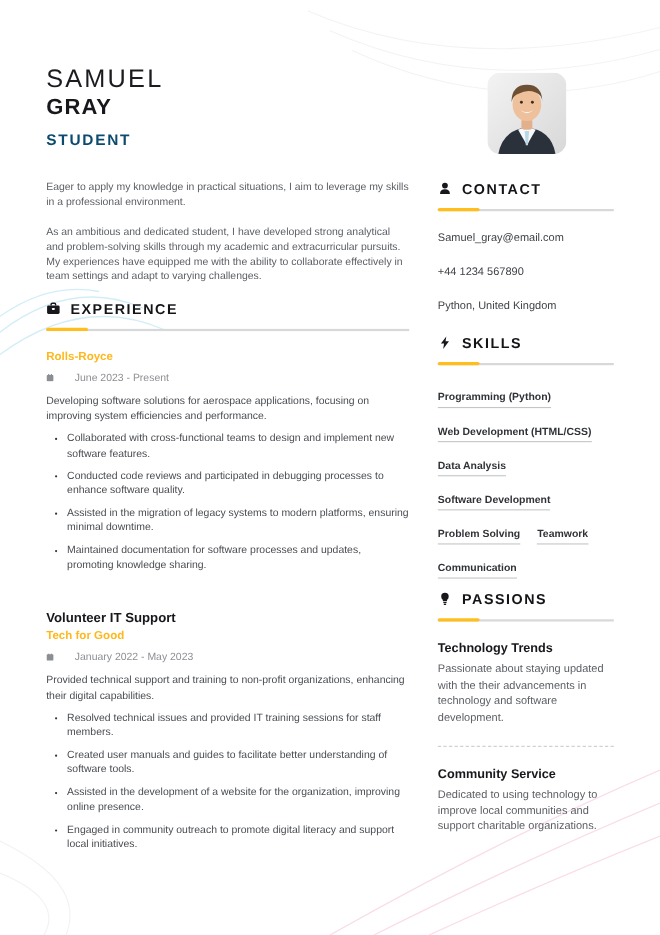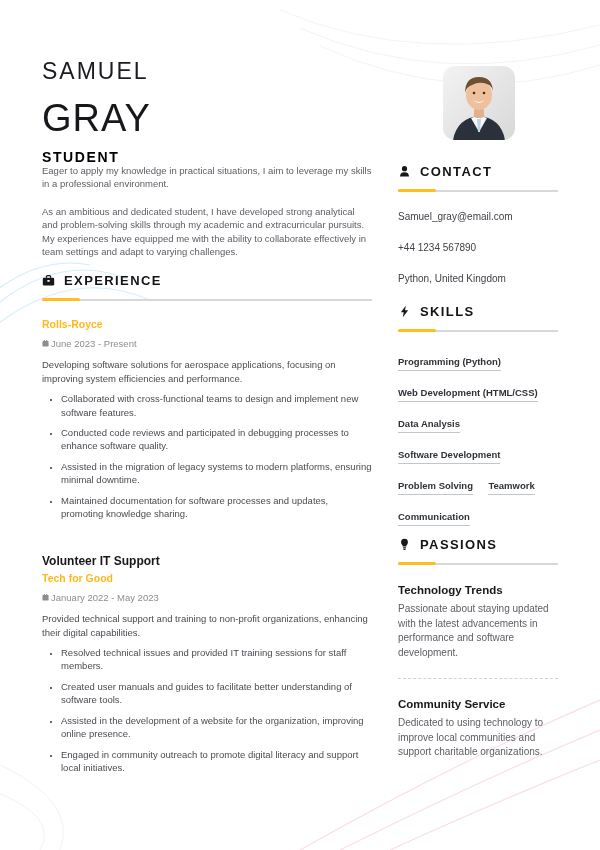--- a/index.html
+++ b/index.html
@@ -6,22 +6,22 @@
   .page {
     position:relative; width:600px; height:850px; background:#ffffff;
     overflow:hidden; font-family:"Liberation Sans","DejaVu Sans",sans-serif;
     color:#17171c;
   }
   .bg-decor { position:absolute; inset:0; width:600px; height:850px; pointer-events:none; }
 
   
   .name-block { position:absolute; left:42px; top:58px; }
   .first-name { font-size:23px; font-weight:500; letter-spacing:2px; color:#1b1b20; }
-  .last-name  { font-size:38px; font-weight:400; letter-spacing:1px; color:#17171c; margin-top:12px; }
-  .role       { font-size:14px; font-weight:600; letter-spacing:1.6px; color:#000000; margin-top:9px; }
+  .last-name  { font-size:20px; font-weight:700; letter-spacing:1px; color:#17171c; margin-top:2px; }
+  .role       { font-size:14px; font-weight:600; letter-spacing:1.6px; color:#0c4a6e; margin-top:9px; }
 
   .photo { position:absolute; left:443px; top:66px; width:72px; height:74px;
            border-radius:12px; overflow:hidden; }
   .photo svg { display:block; }
 
   
   .col-left  { position:absolute; left:42px;  top:164px; width:330px; }
   .col-right { position:absolute; left:398px; top:164px; width:160px; }
 
   
@@ -34,21 +34,21 @@
   .sec-icon { width:13px; height:13px; flex:0 0 auto; }
   .divider { position:relative; height:3px; margin:10px 0 17px; }
   .divider-line   { position:absolute; left:0; right:0; top:1px; height:1.6px; background:#d7d8da; }
   .divider-accent { position:absolute; left:0; top:0; width:38px; height:3px; background:#FFBE1B; border-radius:2px; }
 
   
   .experience { margin-top:33px; }
   .job + .job { margin-top:34px; }
   .job-title   { font-size:12px; font-weight:700; color:#17171c; }
   .job-company { font-size:10.5px; font-weight:700; color:#FFB81C; margin-top:4px; }
-  .job-dates   { display:flex; align-items:center; gap:2px; margin-top:8px;
+  .job-dates   { display:flex; align-items:center; gap:19px; margin-top:8px;
                  font-size:9.5px; color:#8b8e93; }
   .cal-icon { width:7px; height:7px; flex:0 0 auto; }
   .job-desc { margin-top:9px; font-size:9.5px; line-height:1.45; color:#494c51; }
   .job-bullets { margin:7px 0 0; padding-left:19px; }
   .job-bullets li { font-size:9.5px; line-height:1.38; color:#494c51; margin-bottom:7.5px; }
   .job-bullets li::marker { color:#33353a; font-size:8px; }
 
   
   .contact-rows { margin-top:19px; }
   .contact-row { font-size:10px; color:#3f4247; margin-bottom:20px; }
@@ -242,21 +242,21 @@
         </svg>
         <h2>PASSIONS</h2>
       </div>
       <div class="divider">
         <span class="divider-line"></span>
         <span class="divider-accent"></span>
       </div>
       <div class="passion-items">
         <div class="passion">
           <div class="passion-title">Technology Trends</div>
-          <div class="passion-desc">Passionate about staying updated with the latest advancements in performance and software development.</div>
+          <div class="passion-desc">Passionate about staying updated with the their advancements in technology and software development.</div>
         </div>
         <hr class="passion-sep">
         <div class="passion">
           <div class="passion-title">Community Service</div>
           <div class="passion-desc">Dedicated to using technology to improve local communities and support charitable organizations.</div>
         </div>
       </div>
     </section>
   </aside>
 

